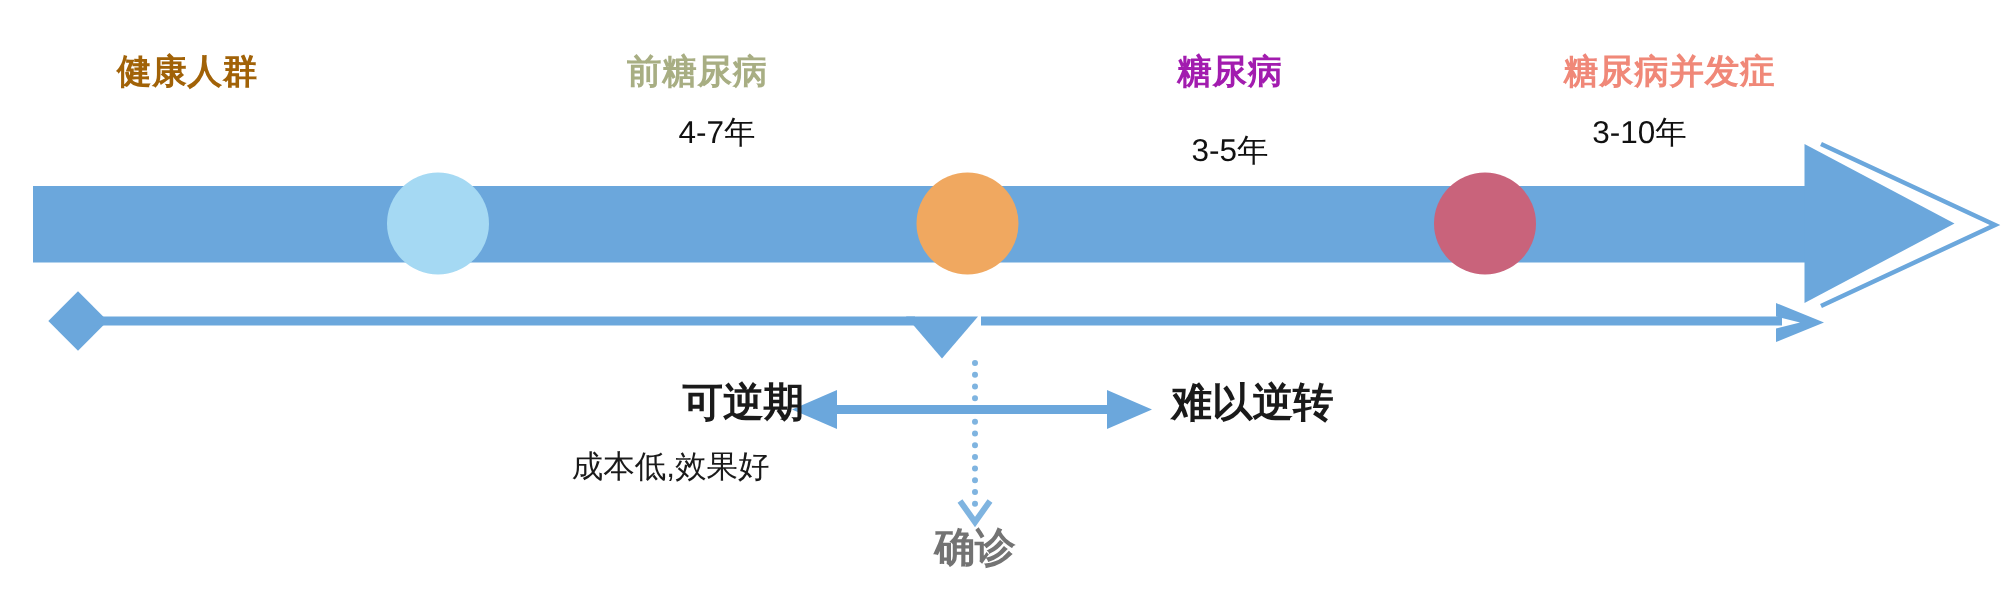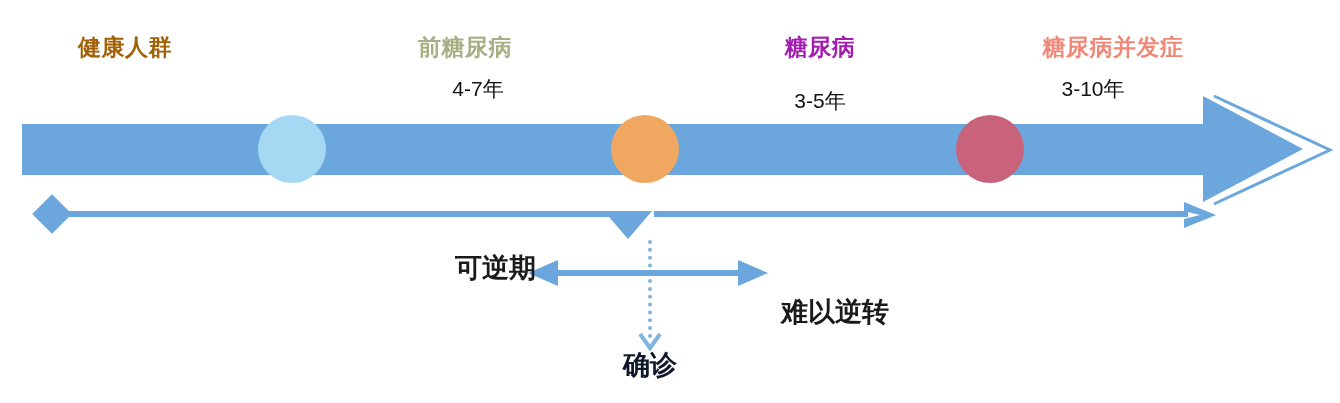--- a/index.html
+++ b/index.html
@@ -208,18 +208,19 @@
 
   <div class="bidir-wrap">
     <svg width="240" height="30" viewBox="0 0 240 30">
       <line x1="26" y1="15" x2="214" y2="15" stroke="#6BA7DC" stroke-width="6"></line>
       <polygon points="0,15 30,2 30,28" fill="#6BA7DC"></polygon>
       <polygon points="240,15 210,2 210,28" fill="#6BA7DC"></polygon>
     </svg>
   </div>
 
   <div class="desc-title left-side" style="left:513px; top:255px;margin-left:23px;">可逆期</div>
-
-  <div class="desc-title right-side" style="left:781px; top:255px;margin-top:44px;">难以逆转</div>
-
-  <div class="diagnosis-label" style="color:#0f172a;">确诊</div>
+  <div class="desc-sub left-side" style="left:513px; top:301px;">成本低,效果好</div>
+
+  <div class="desc-title right-side" style="left:781px; top:255px;">难以逆转</div>
+
+  <div class="diagnosis-label" style="color:#737373;">确诊</div>
 
 </div>
 
 </body></html>

